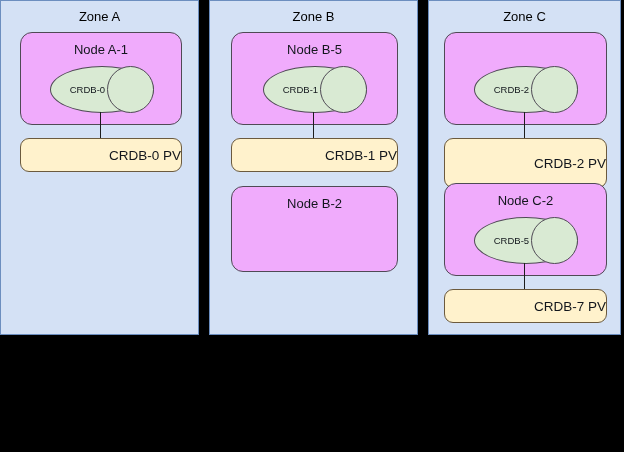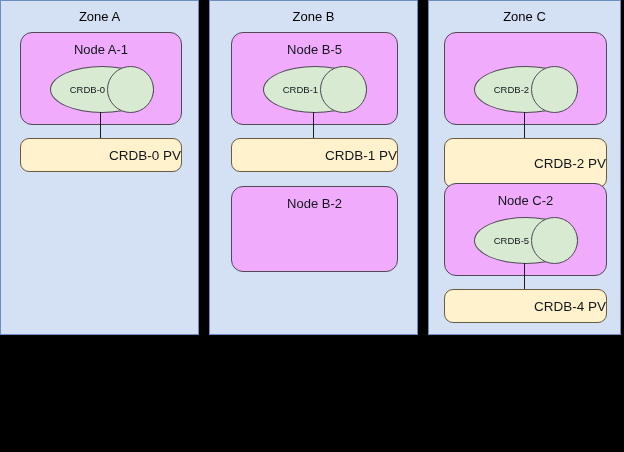--- a/index.html
+++ b/index.html
@@ -194,17 +194,17 @@
       <div class="cylinder" style="left:29px; top:33px; width:104px; height:47px;">
         <div class="cyl-body"></div>
         <div class="cyl-cap"></div>
         <div class="cyl-label">CRDB-5</div>
       </div>
     </div>
 
     <div class="connector" style="left:95px; top:262px; height:26px;"></div>
 
     <div class="pv" style="left:15px; top:288px; width:163px; height:34px;">
-      <span class="pv-label">CRDB-4 PV</span>
+      <span class="pv-label">CRDB-7 PV</span>
     </div>
   </div>
 
 </div>
 
 </body></html>

